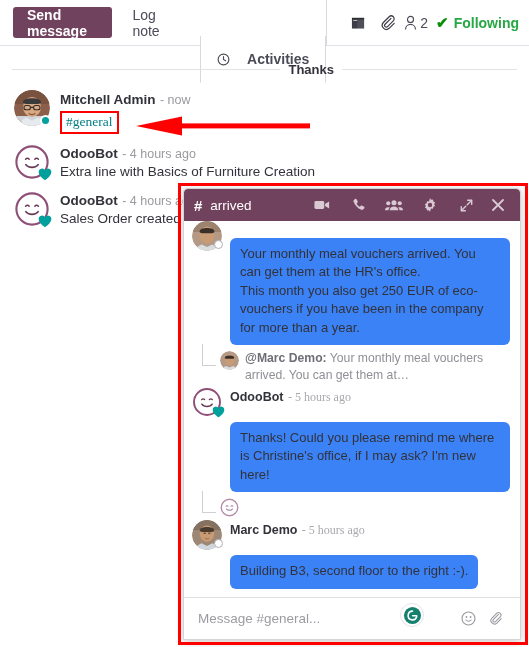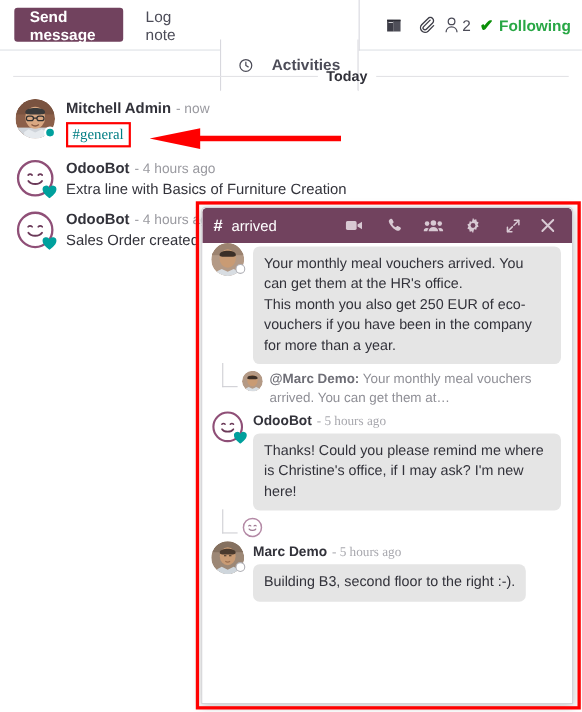--- a/index.html
+++ b/index.html
@@ -134,24 +134,24 @@
     position: relative;
   }
 
   .cmsg { display: flex; padding: 3px 0 2px 0; }
   .cmsg-avatar { width: 30px; height: 30px; flex: 0 0 30px; margin-right: 8px; position: relative; }
   .cmsg-avatar .avatar-photo { width: 30px; height: 30px; }
   .cmsg-body { flex: 1; min-width: 0; }
   .cmsg-head { font-size: 12.5px; font-weight: bold; color: #32323a; }
   .cmsg-time { font-size: 12px; color: #a8a8ae; font-weight: normal; font-family: Liberation Serif, serif; }
   .bubble {
-    background: #e5e5e5; border-radius: 6px;
+    background: #3b82f6; border-radius: 6px;
     padding: 7px 10px 8px 10px;
     font-size: 13px; color: #32323a; line-height: 1.42;
-    margin-top: 3px; display: inline-block; max-width: 100%;
+    margin-top: 17px; display: inline-block; max-width: 100%;
   }
 
   
   .quote-row { display: flex; padding: 3px 0 0 0; position: relative; }
   .quote-elbow {
     position: relative; width: 24px; flex: 0 0 24px; margin-left: 4px;
   }
   .quote-elbow:before {
     content: ""; position: absolute; left: 6px; top: -6px;
     width: 1px; height: 22px; background: #cfcfd4;
@@ -251,21 +251,21 @@
       </div>
       <div class="following-wrap">
         <span class="check-mark">✔</span>
         <span class="following-txt">Following</span>
       </div>
     </div>
   </div>
 
   <div class="today-sep">
     <div class="line"></div>
-    <div class="lbl">Today</div>
+    <div class="lbl">Thanks</div>
     <div class="line right"></div>
   </div>
 
   <div class="chatter-list">
 
     <div class="msg-row">
       <div class="msg-avatar">
         <span class="avatar-photo">
           <svg width="36" height="36" viewBox="0 0 36 36">
             <defs>
@@ -523,17 +523,40 @@
           <div>
             <span class="cmsg-head">Marc Demo</span>
             <span class="cmsg-time">- 5 hours ago</span>
           </div>
           <div class="bubble">Building B3, second floor to the right :-).</div>
         </div>
       </div>
 
     </div>
 
+    <div class="chat-composer">
+      <input class="composer-input" type="text" placeholder="Message #general..." style="">
+      <div class="grammarly-badge">
+        <svg width="19" height="19" viewBox="0 0 20 20">
+          <circle cx="10" cy="10" r="9" fill="#15806d"></circle>
+          <path d="M10 5.4a4.6 4.6 0 1 0 4.4 6" fill="none" stroke="#fff" stroke-width="1.7" stroke-linecap="round"></path>
+          <path d="M10.2 10.2h4.2" stroke="#fff" stroke-width="1.7" stroke-linecap="round"></path>
+        </svg>
+      </div>
+      <div class="composer-icon">
+        <svg width="15" height="15" viewBox="0 0 16 16">
+          <circle cx="8" cy="8" r="6.9" fill="none" stroke="#9a9aa0" stroke-width="1.2"></circle>
+          <circle cx="5.8" cy="6.4" r=".95" fill="#9a9aa0"></circle>
+          <circle cx="10.2" cy="6.4" r=".95" fill="#9a9aa0"></circle>
+          <path d="M5.2 9.6c1.6 1.8 4 1.8 5.6 0" fill="none" stroke="#9a9aa0" stroke-width="1.2" stroke-linecap="round"></path>
+        </svg>
+      </div>
+      <div class="composer-icon">
+        <svg width="15" height="16" viewBox="0 0 18 18">
+          <path d="M13.4 5.2 6.8 11.8a1.9 1.9 0 0 0 2.7 2.7l6.4-6.4a3.3 3.3 0 0 0-4.6-4.6L4.8 9.9a4.6 4.6 0 0 0 6.5 6.5l5.6-5.6" fill="none" stroke="#9a9aa0" stroke-width="1.4" stroke-linecap="round" transform="translate(-1,-1.4) scale(0.93)"></path>
+        </svg>
+      </div>
+    </div>
   </div>
 
   <div class="chat-window-highlight"></div>
 
 </div>
 
 </body></html>

